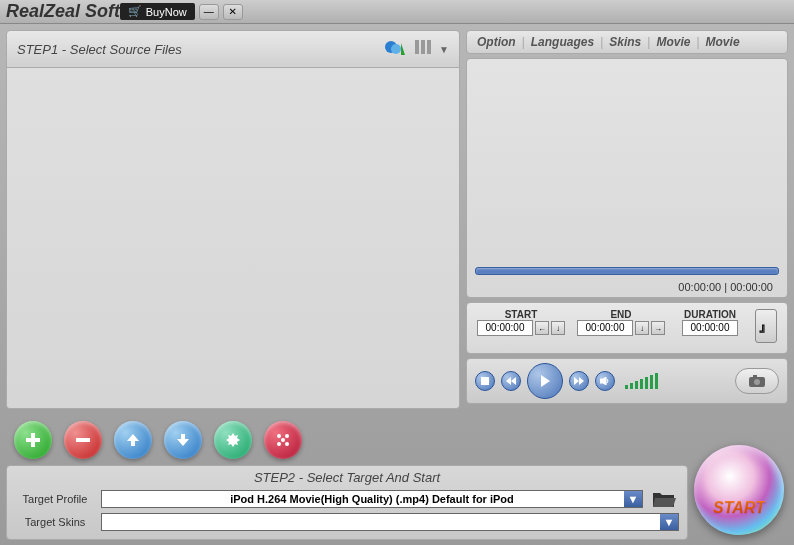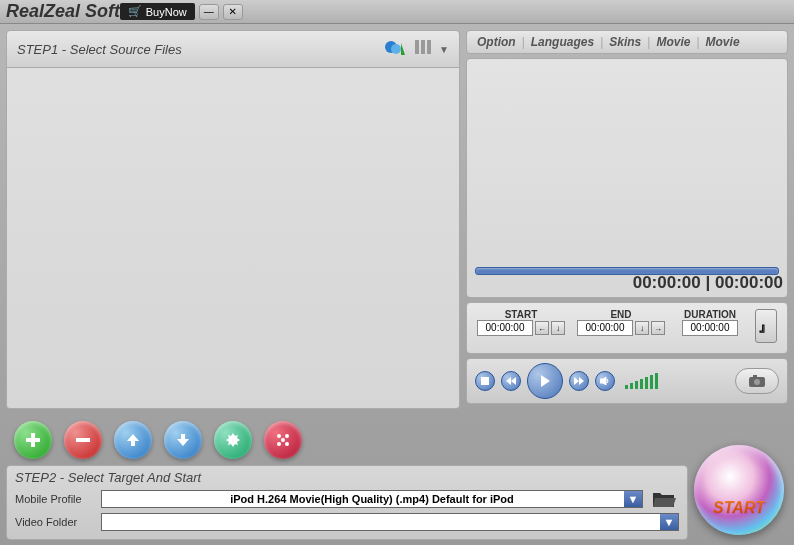--- a/index.html
+++ b/index.html
@@ -19,21 +19,21 @@
 .step1-icons { display: flex; gap: 6px; align-items: center; }
 .icon-addfile { width: 24px; height: 24px; position: relative; }
 .filelist { flex: 1; background: linear-gradient(#dfdfdf,#d6d6d6); border: 1px solid #aaa; border-top: none; border-radius: 0 0 4px 4px; }
 
 .right-panel { width: 322px; display: flex; flex-direction: column; gap: 4px; }
 .menubar { background: linear-gradient(#e8e8e8,#d0d0d0); border: 1px solid #aaa; border-radius: 4px; padding: 4px 10px; display: flex; gap: 6px; color: #555; font-style: italic; font-weight: bold; font-size: 12px; }
 .menubar span { cursor: pointer; }
 .menubar .sep { color: #aaa; font-style: normal; font-weight: normal; }
 .preview { height: 240px; background: linear-gradient(#e3e3e3,#d8d8d8); border: 1px solid #aaa; border-radius: 4px; position: relative; }
 .preview-slider { position: absolute; bottom: 22px; left: 8px; right: 8px; height: 8px; background: #5a7fc0; border: 1px solid #3a5f9f; border-radius: 3px; box-shadow: inset 0 1px 2px rgba(255,255,255,0.4); }
-.preview-time { position: absolute; bottom: 4px; right: 4px; font-size: 17px; color: #333; font-weight: bold; }
+.preview-time { position: absolute; bottom: 4px; right: 14px; font-size: 11px; color: #333; }
 
 .trim-panel { background: linear-gradient(#e8e8e8,#d8d8d8); border: 1px solid #aaa; border-radius: 4px; padding: 6px; }
 .trim-row1 { display: flex; gap: 12px; margin-bottom: 4px; padding: 0 4px; }
 .trim-col { flex: 1; }
 .trim-label { font-size: 10px; font-weight: bold; color: #333; text-align: center; }
 .trim-input-row { display: flex; align-items: center; gap: 2px; justify-content: center; }
 .tinybtn { width: 14px; height: 14px; background: linear-gradient(#eee,#ccc); border: 1px solid #888; display: flex; align-items: center; justify-content: center; font-size: 8px; cursor: pointer; }
 .timebox { width: 56px; height: 16px; background: #fff; border: 1px solid #888; font-size: 10px; text-align: center; line-height: 14px; }
 .bracket-btn { width: 22px; height: 34px; background: linear-gradient(#eee,#ccc); border: 1px solid #888; border-radius: 3px; display: flex; align-items: center; justify-content: center; font-size: 16px; font-weight: bold; cursor: pointer; }
 
@@ -230,37 +230,37 @@
         <svg width="18" height="18" viewBox="0 0 18 18">
           <circle cx="5" cy="5" r="2"></circle>
           <circle cx="13" cy="5" r="2"></circle>
           <circle cx="5" cy="13" r="2"></circle>
           <circle cx="13" cy="13" r="2"></circle>
           <circle cx="9" cy="9" r="2"></circle>
         </svg>
       </div>
   </div>
 
-  <div class="step2" style="margin-right:100px;">
+  <div class="step2" style="margin-right:100px;text-align:center;">
     <div class="step2-title">STEP2 - Select Target And Start</div>
     <div class="target-row">
-      <div class="target-label">Mobile Profile</div>
+      <div class="target-label">Target Profile</div>
       <div class="target-box" style="justify-content:center;font-weight:bold;">
         <span>iPod H.264 Movie(High Quality) (.mp4) Default for iPod</span>
         <div class="dropdown-arrow">▼</div>
       </div>
       <div class="folder-btn">
         <svg width="24" height="18" viewBox="0 0 24 18">
             <path d="M1 3 L8 3 L10 5 L22 5 L22 17 L1 17 Z" fill="#333"></path>
             <path d="M3 8 L24 8 L21 17 L1 17 Z" fill="#555"></path>
           </svg>
       </div>
     </div>
     <div class="target-row">
-      <div class="target-label">Video Folder</div>
+      <div class="target-label">Target Skins</div>
       <div class="target-box">
         <div class="dropdown-arrow">▼</div>
       </div>
     </div>
   </div>
 
   <div class="start-btn">
     <div class="label">START</div>
   </div>
 </div>

